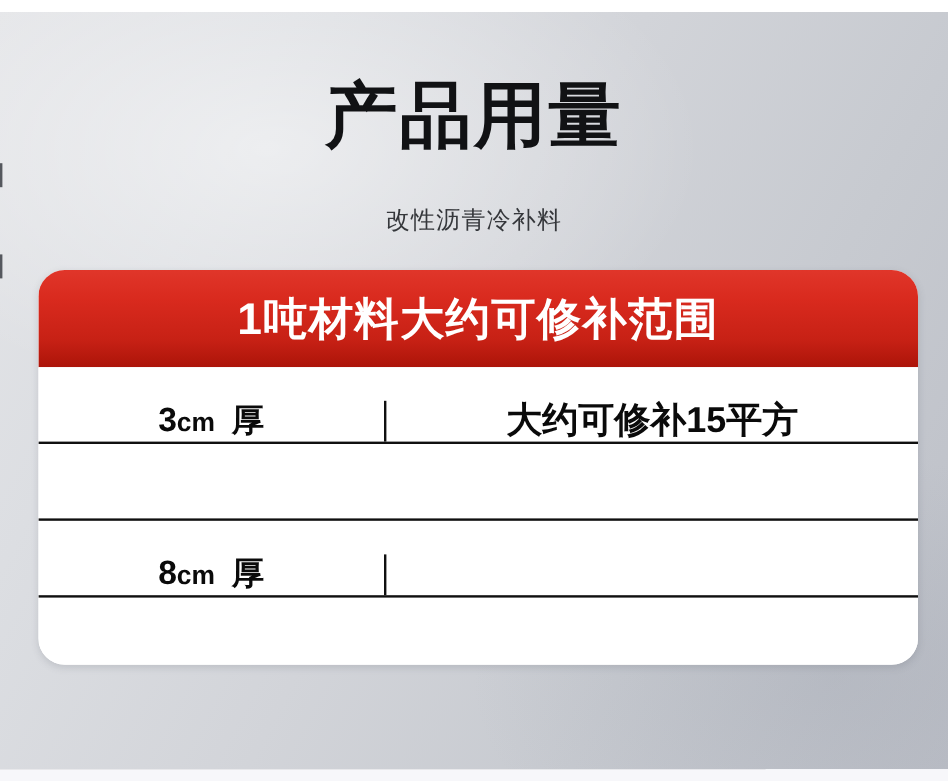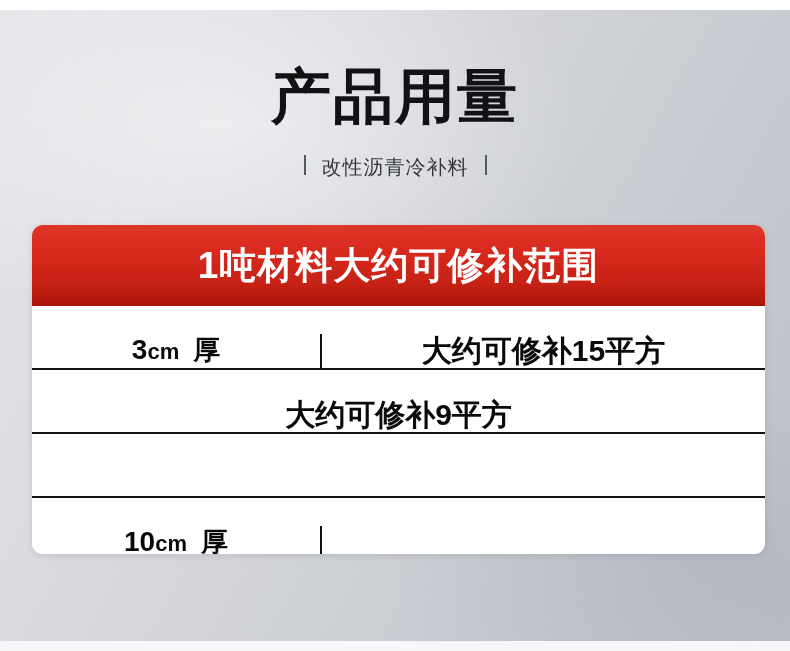--- a/index.html
+++ b/index.html
@@ -71,25 +71,26 @@
   .page-title {
     font-size: 60px;
     line-height: 70px;
     font-weight: 700;
     color: #111214;
     letter-spacing: 2px;
     font-family: "Liberation Sans", "DejaVu Sans", sans-serif;
     white-space: nowrap;
   }
   .subtitle-row {
-    margin-top: 23px;
+    margin-top: 4px;
     display: flex;
     justify-content: center;
     gap: 16px;
     white-space: nowrap;
+    flex-direction: column;
   }
   .sub-bar {
     display: inline-block;
     width: 2px;
     height: 20px;
     background: #55585e;
   }
   .subtitle-text {
     font-size: 20px;
     line-height: 24px;
@@ -98,21 +99,21 @@
     font-weight: 400;
   }
 
   
   .table-card {
     position: absolute;
     left: 32px;
     top: 225px;
     width: 733px;
     height: 329px;
-    border-radius: 11px;
+    border-radius: 22px;
     background: #ffffff;
     overflow: hidden;
     box-shadow: 0 2px 6px rgba(90,95,105,0.18);
   }
   .table-header {
     height: 81px;
     background: linear-gradient(180deg, #e0362a 0%, #d92a1e 30%, #c72115 72%, #ac1409 100%);
     display: flex;
     align-items: center;
     justify-content: center;
@@ -213,30 +214,27 @@
       <div class="t-row">
         <div class="cell-left">
           <span class="thk-value"><span>3</span><span class="thk-unit">cm</span><span class="thk-word">厚</span></span>
         </div>
         <div class="cell-right">
           <span class="area-text">大约可修补15平方</span>
         </div>
       </div>
 
       <div class="t-row">
-        <div class="cell-right">
-          <span class="area-text">大约可修补9平方</span>
+      </div>
+
+      <div class="t-row">
+        <div class="cell-left">
+          <span class="thk-value"><span>8</span><span class="thk-unit">cm</span><span class="thk-word">厚</span></span>
         </div>
       </div>
 
       <div class="t-row">
-      </div>
-
-      <div class="t-row">
-        <div class="cell-left">
-          <span class="thk-value"><span>10</span><span class="thk-unit">cm</span><span class="thk-word">厚</span></span>
-        </div>
       </div>
 
     </div>
   </div>
 
 </div>
 
 </body></html>

